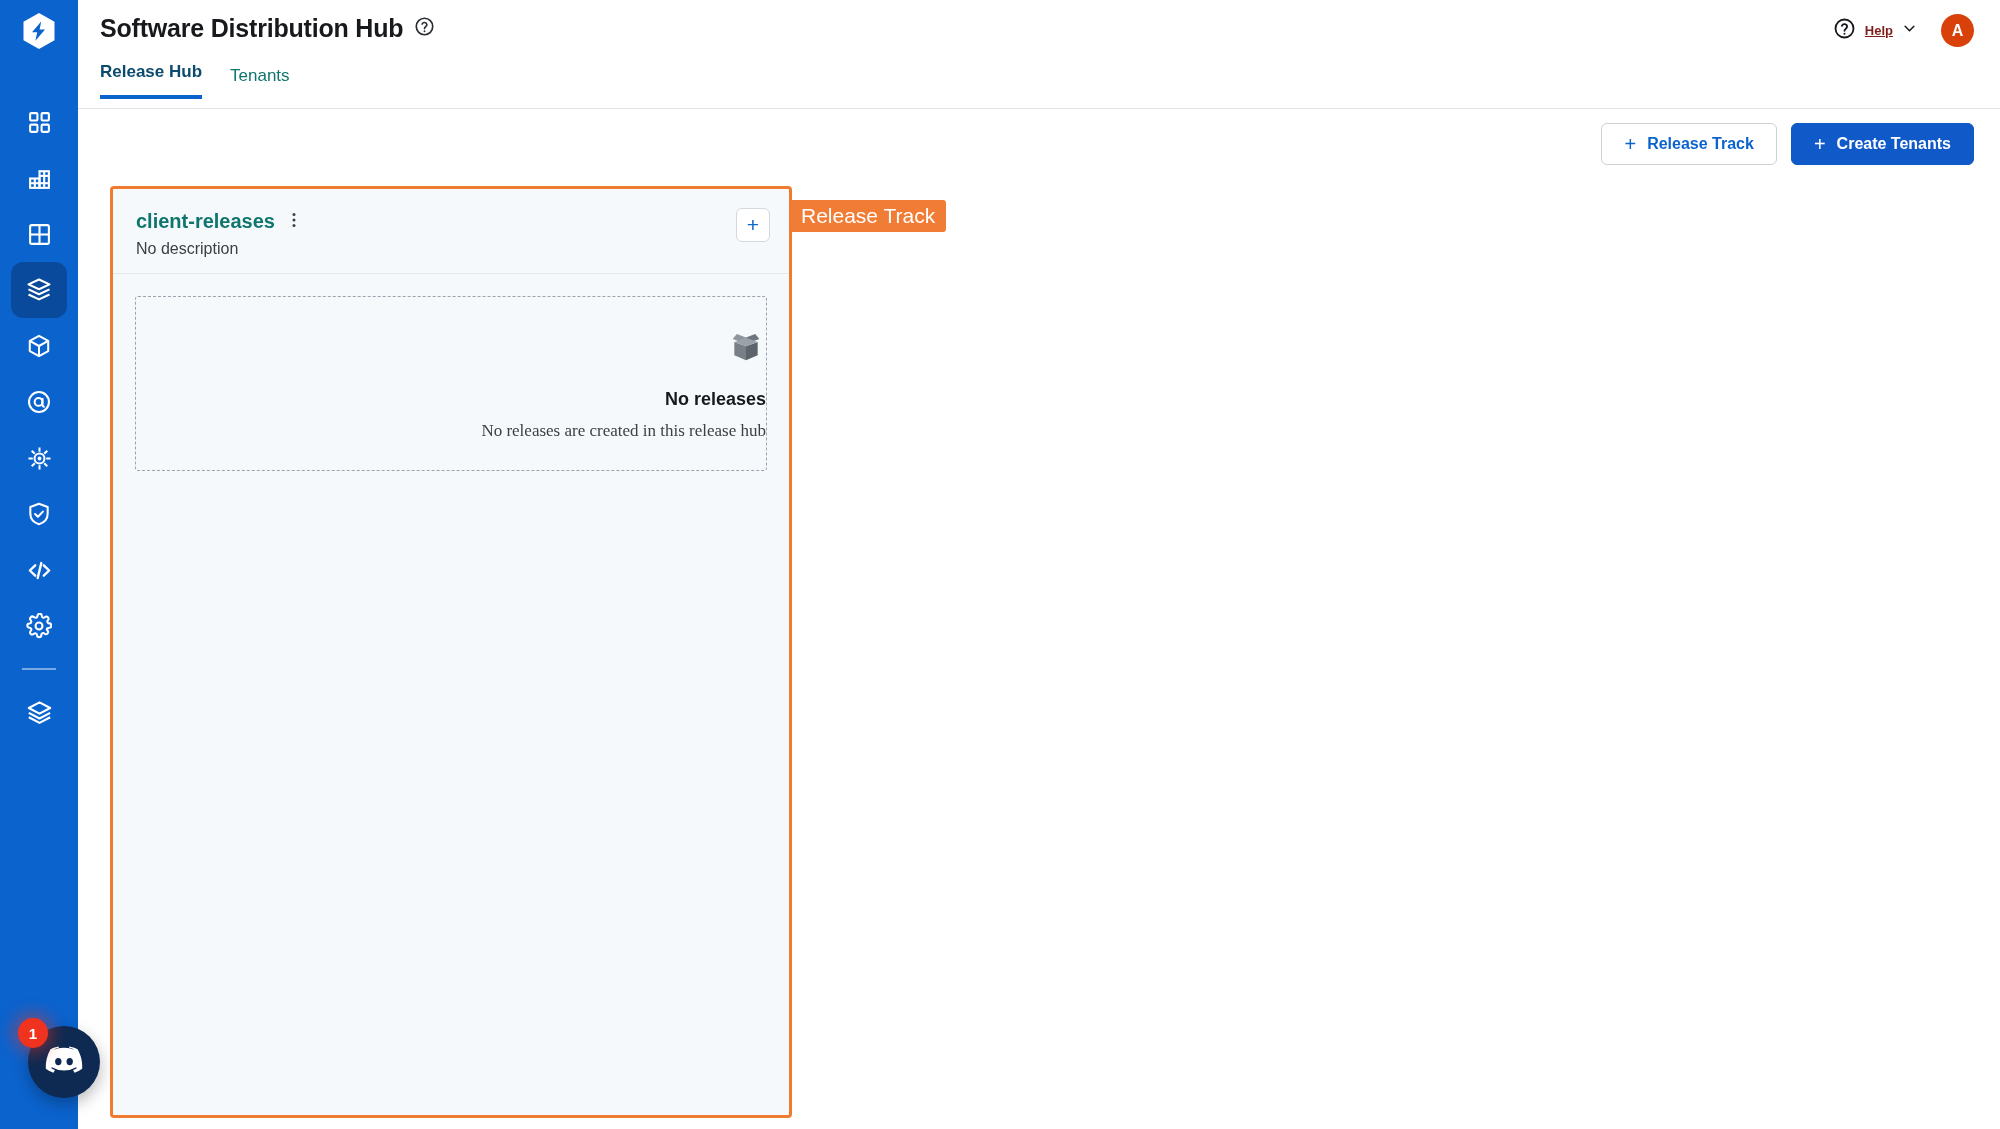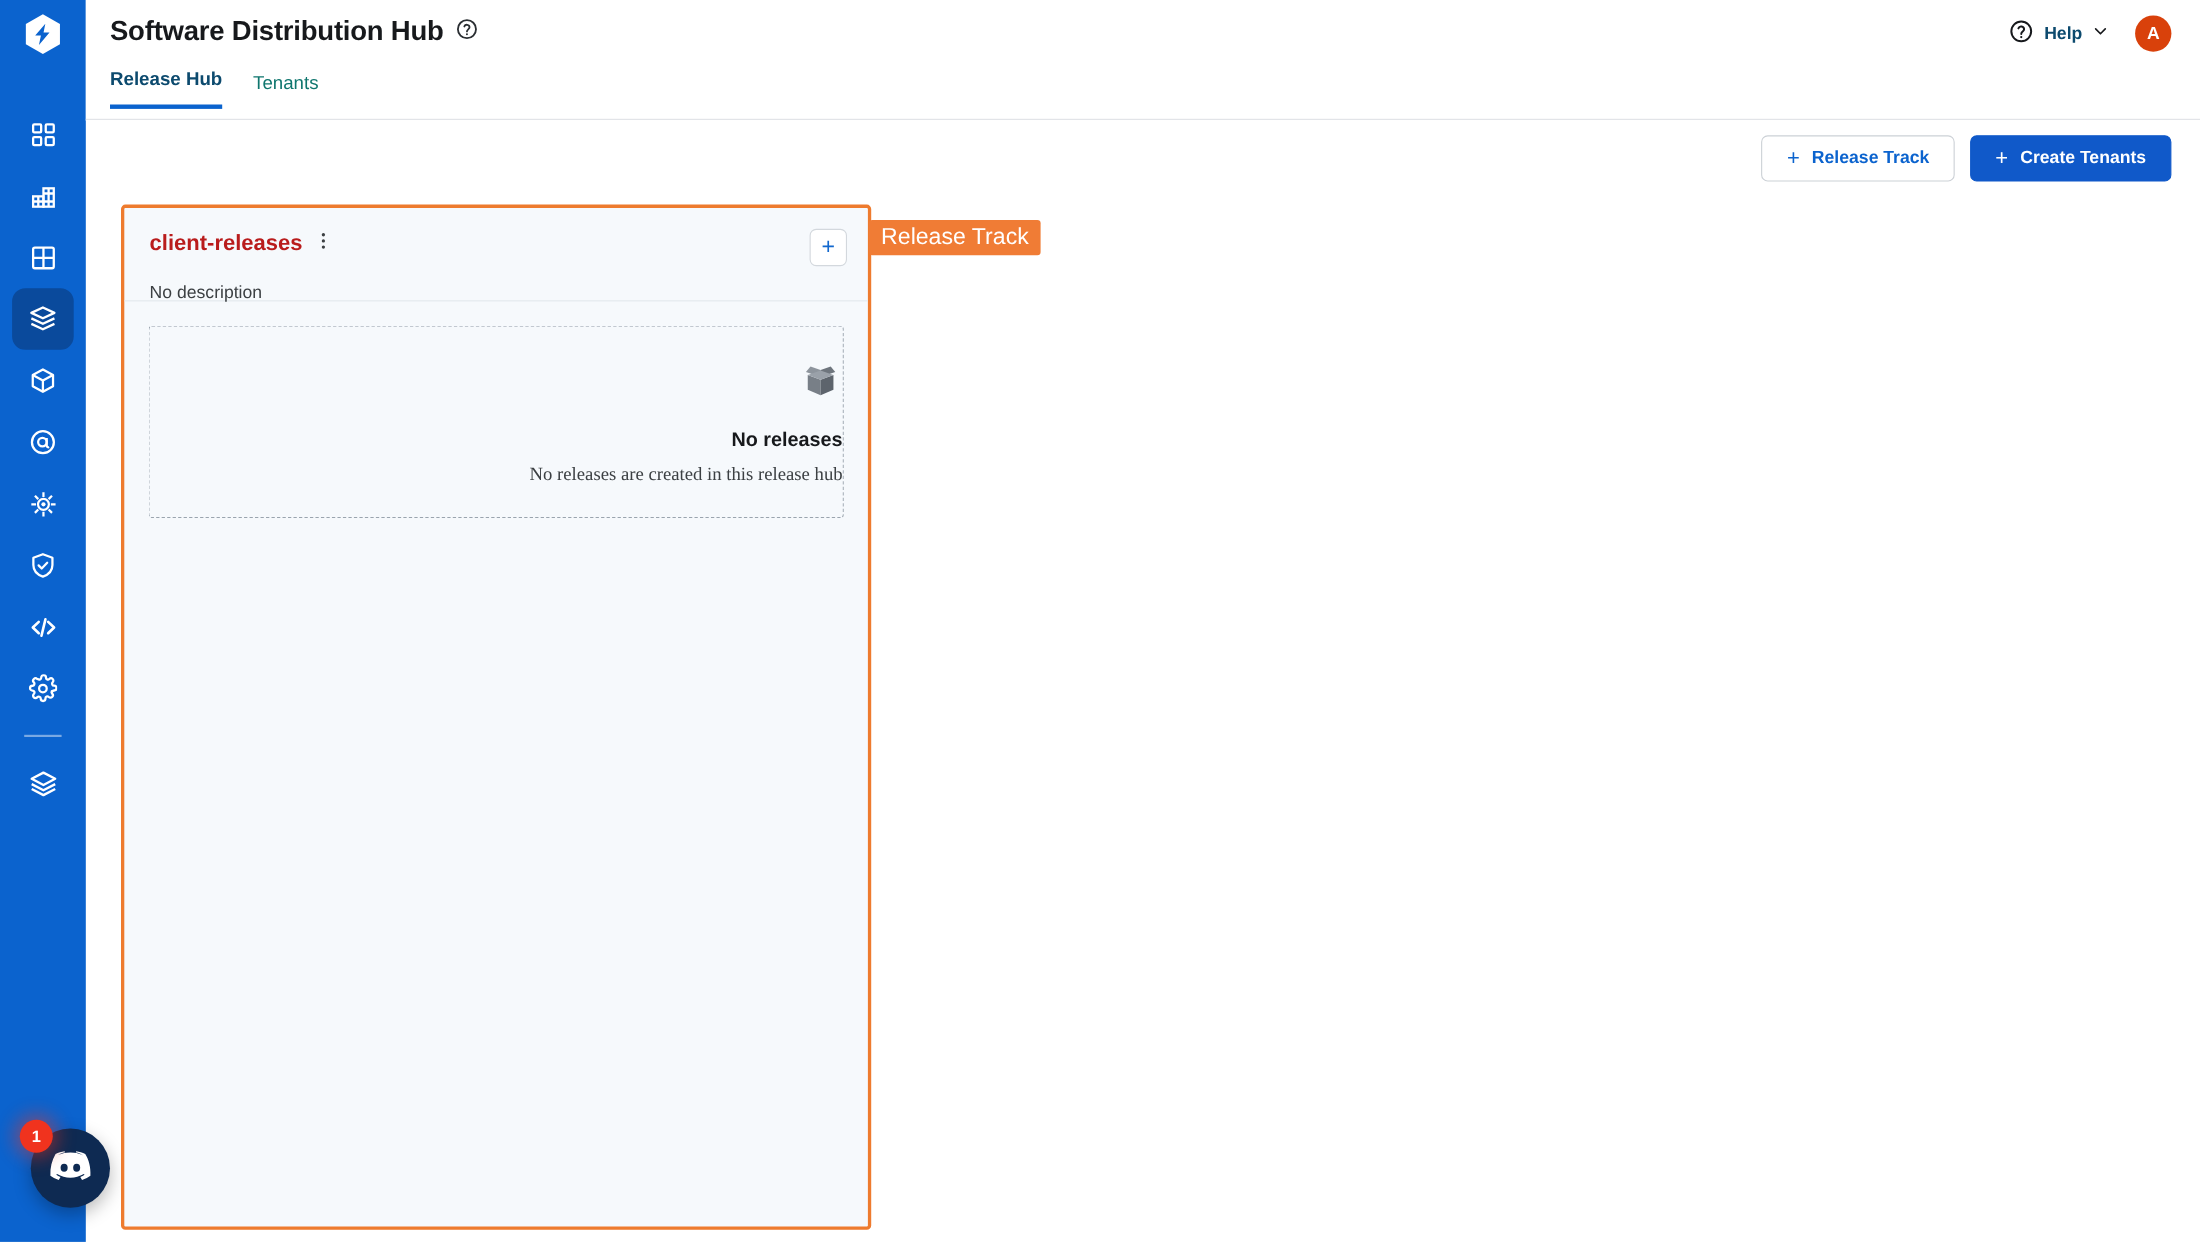--- a/index.html
+++ b/index.html
@@ -108,21 +108,21 @@
   }
   #header-right {
     position: absolute;
     right: 26px; top: 14px;
     display: flex; align-items: center; gap: 24px;
   }
   #help-btn {
     display: flex; align-items: center; gap: 9px;
     cursor: pointer;
   }
-  #help-label { font-size: 16px; font-weight: bold; color: #0c4a6e; }
+  #help-label { font-size: 13px; font-weight: bold; color: #7f1d1d; text-decoration: underline; }
   #avatar {
     width: 33px; height: 33px;
     border-radius: 50%;
     background: #D9410B;
     color: #fff;
     font-size: 16px;
     font-weight: bold;
     display: flex; align-items: center; justify-content: center;
     cursor: pointer;
   }
@@ -186,23 +186,23 @@
     border: 3px solid #EE7B2E;
     border-radius: 4px;
   }
   #card-head {
     position: relative;
     height: 85px;
     padding: 21px 0 0 23px;
     border-bottom: 1px solid #e3e8ed;
   }
   #card-title-row { display: flex; align-items: center; gap: 11px; }
-  #card-title { font-size: 20px; font-weight: bold; color: #b91c1c; }
+  #card-title { font-size: 20px; font-weight: bold; color: #0f766e; }
   #card-desc {
-    margin-top: 25px;
+    margin-top: 7px;
     font-size: 16px;
     color: #3c4043;
   }
   #card-add-btn {
     position: absolute;
     right: 19px; top: 19px;
     width: 34px; height: 34px;
     background: #ffffff;
     border: 1px solid #d3d8dd;
     border-radius: 6px;

